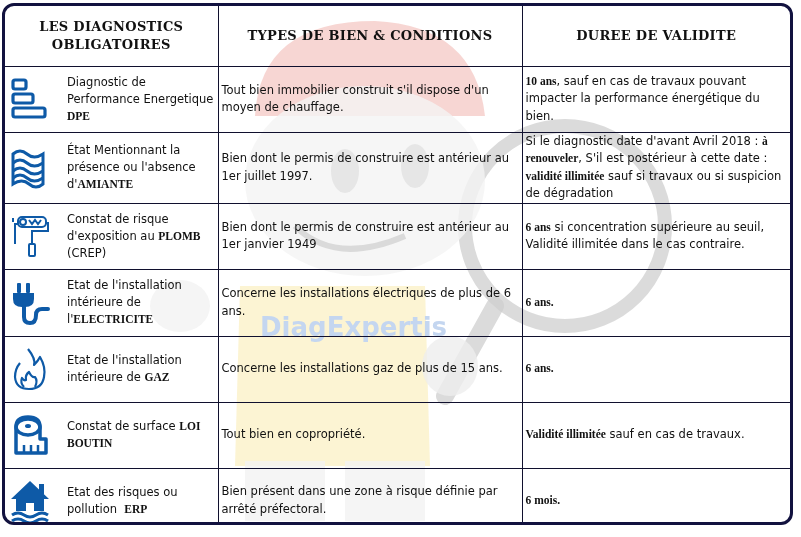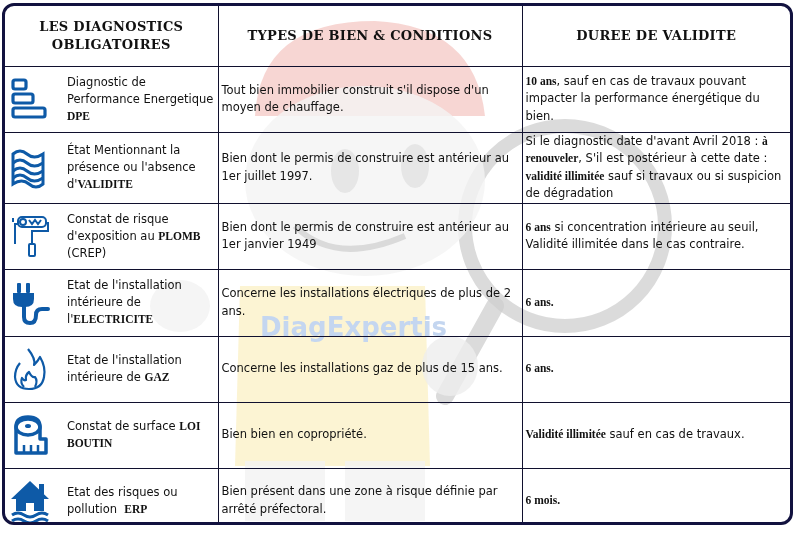--- a/index.html
+++ b/index.html
@@ -105,21 +105,21 @@
         <span class="icon">
           <svg viewBox="0 0 40 44">
                   <g fill="none" stroke="#0e5aa7" stroke-width="3">
             <path d="M3 8 Q10 2 17 8 T33 8 L33 38 Q26 44 19 38 T3 38 Z"></path>
             <path d="M3 17 Q10 11 17 17 T33 17"></path>
                     <path d="M3 25 Q10 19 17 25 T33 25"></path>
                     <path d="M3 32 Q10 26 17 32 T33 32"></path>
                   </g>
                 </svg>
         </span>
-        <span class="diag-label"><span>État Mentionnant la présence ou l'absence d'</span><b>VALIDITE</b><span></span></span>
+        <span class="diag-label"><span>État Mentionnant la présence ou l'absence d'</span><b>AMIANTE</b><span></span></span>
       </div>
           </td>
       <td>
             <div class="cell-text">Bien dont le permis de construire est antérieur au 1er juillet 1997.</div>
           </td>
       <td>
             <div class="cell-text"><span>Si le diagnostic date d'avant Avril 2018 : </span><b>à renouveler</b><span>, S'il est postérieur à cette date : </span><b>validité illimitée</b><span> sauf si travaux ou si suspicion de dégradation</span></div>
           </td>
     </tr>
 
@@ -139,42 +139,42 @@
                   </g>
                 </svg>
         </span>
         <span class="diag-label"><span>Constat de risque d'exposition au </span><b>PLOMB</b><span> (CREP)</span></span>
       </div>
           </td>
       <td>
             <div class="cell-text">Bien dont le permis de construire est antérieur au 1er janvier 1949</div>
           </td>
       <td>
-            <div class="cell-text"><b>6 ans</b><span> si concentration intérieure au seuil, Validité illimitée dans le cas contraire.</span></div>
+            <div class="cell-text"><b>6 ans</b><span> si concentration supérieure au seuil, Validité illimitée dans le cas contraire.</span></div>
           </td>
     </tr>
 
     <tr style="height:67px">
       <td>
             <div class="diag">
         <span class="icon">
           <svg viewBox="0 0 40 44">
                   <g fill="#0e5aa7">
             <rect x="7" y="2" width="4" height="10" rx="1"></rect>
                     <rect x="16" y="2" width="4" height="10" rx="1"></rect>
             <path d="M3 12 L24 12 L24 18 Q24 26 15 26 L12 26 Q3 26 3 18 Z"></path>
                   </g>
             <path d="M14 26 L14 36 Q14 42 20 42 Q26 42 26 34 Q26 28 32 28 L38 28" fill="none" stroke="#0e5aa7" stroke-width="4" stroke-linecap="round"></path>
                 </svg>
         </span>
         <span class="diag-label"><span>Etat de l'installation intérieure de l'</span><b>ELECTRICITE</b><span></span></span>
       </div>
           </td>
       <td>
-            <div class="cell-text">Concerne les installations électriques de plus de 2 ans.</div>
+            <div class="cell-text">Concerne les installations électriques de plus de 6 ans.</div>
           </td>
       <td>
             <div class="cell-text"><b>6 ans.</b><span></span></div>
           </td>
     </tr>
 
     <tr style="height:66px">
       <td>
             <div class="diag">
         <span class="icon">
@@ -210,21 +210,21 @@
                     <line x1="14" y1="40" x2="14" y2="32"></line>
                     <line x1="21" y1="40" x2="21" y2="32"></line>
                     <line x1="28" y1="40" x2="28" y2="32"></line>
                   </g>
                 </svg>
         </span>
         <span class="diag-label"><span>Constat de surface </span><b>LOI BOUTIN</b><span></span></span>
       </div>
           </td>
       <td>
-            <div class="cell-text">Bien bien en copropriété.</div>
+            <div class="cell-text">Tout bien en copropriété.</div>
           </td>
       <td>
             <div class="cell-text"><b>Validité illimitée</b><span> sauf en cas de travaux.</span></div>
           </td>
     </tr>
 
     <tr style="height:65px">
       <td>
             <div class="diag">
         <span class="icon">

